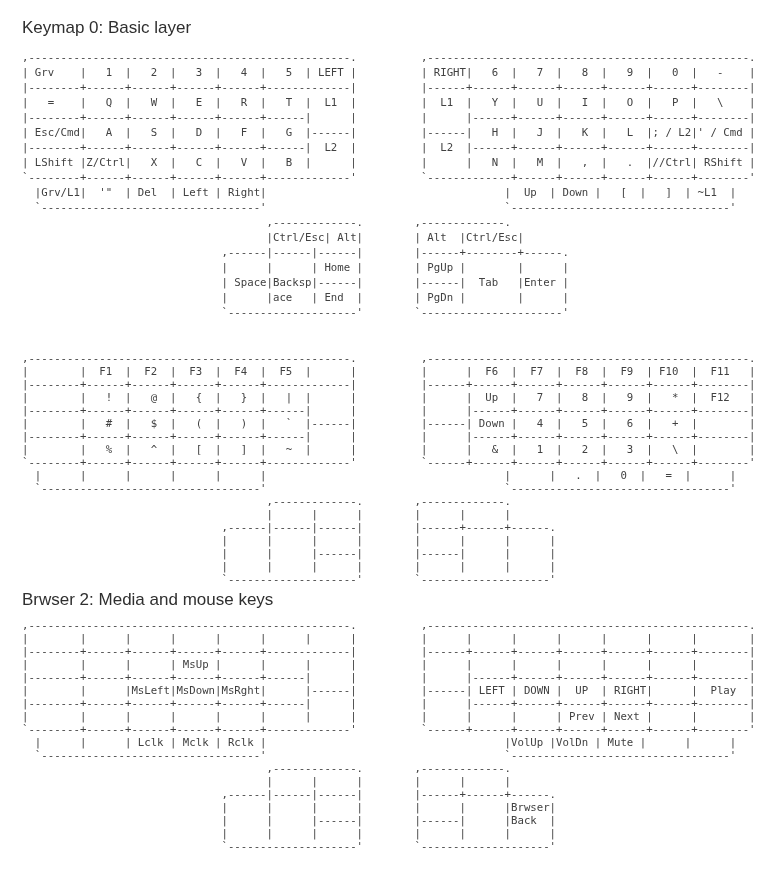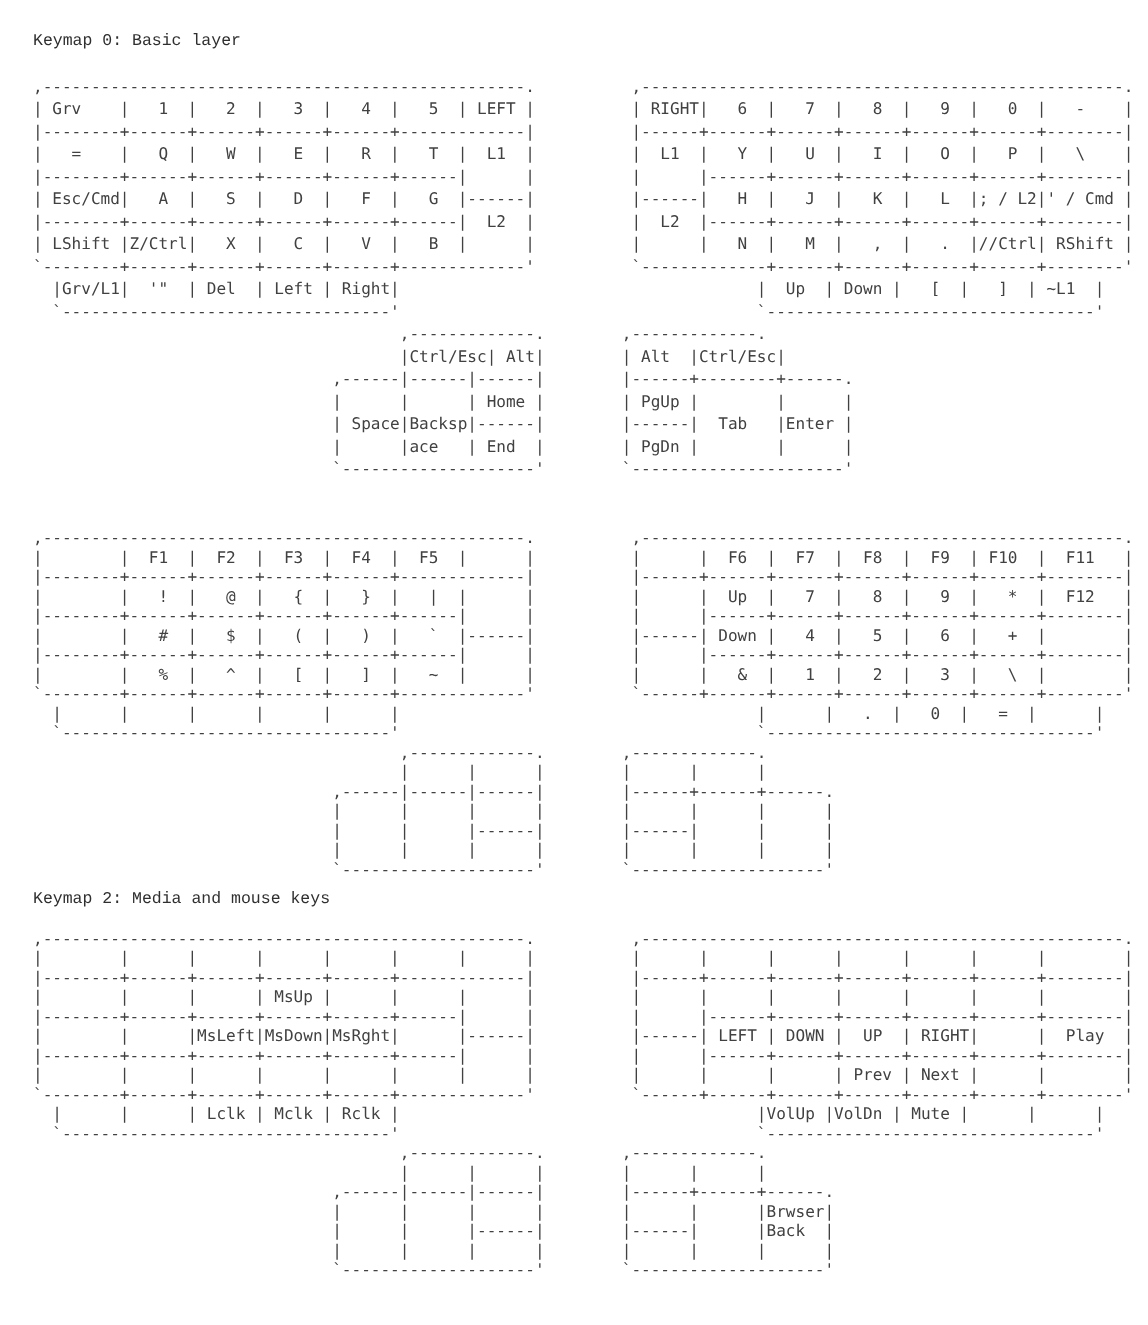--- a/index.html
+++ b/index.html
@@ -6,22 +6,22 @@
   body {
     width: 765px;
     height: 883px;
     margin: 0;
     box-sizing: border-box;
     padding: 21px 0 0 22px;
     overflow: hidden;
     font-family: "DejaVu Sans Mono", "Liberation Mono", monospace;
   }
   .km-title {
-    font-family: Liberation Mono, monospace;
-    font-size: 11px;
+    font-family: Liberation Sans, sans-serif;
+    font-size: 17px;
     line-height: 14px;
     font-weight: normal;
     color: #2f2f2f;
     margin: 0 0 15px 0;
   }
   pre.km-art {
     font-family: "DejaVu Sans Mono", "Liberation Mono", monospace;
     font-size: 10.7px;
     color: #414141;
     letter-spacing: 0;
@@ -74,21 +74,21 @@
                                       ,-------------.        ,-------------.
                                       |      |      |        |      |      |
                                ,------|------|------|        |------+------+------.
                                |      |      |      |        |      |      |      |
                                |      |      |------|        |------|      |      |
                                |      |      |      |        |      |      |      |
                                `--------------------'        `--------------------'</pre>
   </section>
 
   <section class="s2">
-    <div class="km-title">Keymap 2: Media and mouse keys</div>
+    <div class="km-title">Brwser 2: Media and mouse keys</div>
     <pre class="km-art">,--------------------------------------------------.          ,--------------------------------------------------.
 |        |      |      |      |      |      |      |          |      |      |      |      |      |      |        |
 |--------+------+------+------+------+-------------|          |------+------+------+------+------+------+--------|
 |        |      |      | MsUp |      |      |      |          |      |      |      |      |      |      |        |
 |--------+------+------+------+------+------|      |          |      |------+------+------+------+------+--------|
 |        |      |MsLeft|MsDown|MsRght|      |------|          |------| LEFT | DOWN |  UP  | RIGHT|      |  Play  |
 |--------+------+------+------+------+------|      |          |      |------+------+------+------+------+--------|
 |        |      |      |      |      |      |      |          |      |      |      | Prev | Next |      |        |
 `--------+------+------+------+------+-------------'          `------+------+------+------+------+------+--------'
   |      |      | Lclk | Mclk | Rclk |                                     |VolUp |VolDn | Mute |      |      |

